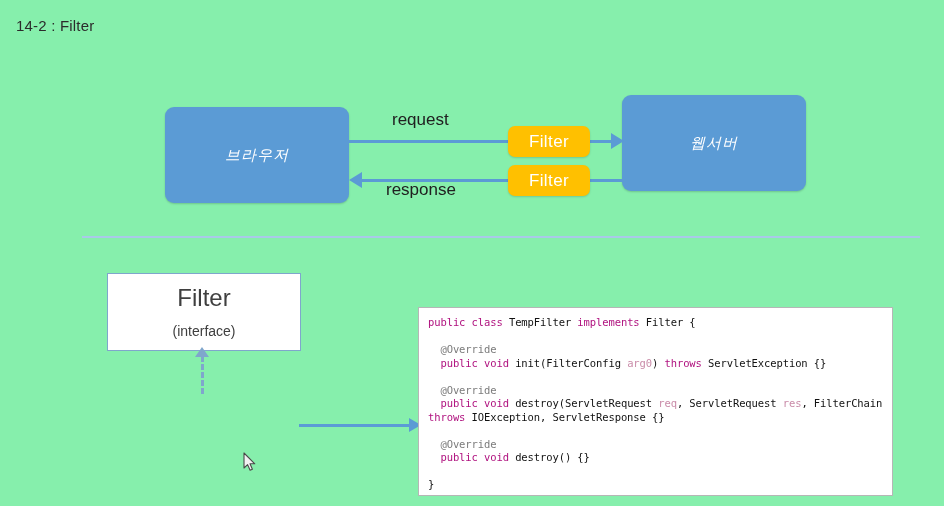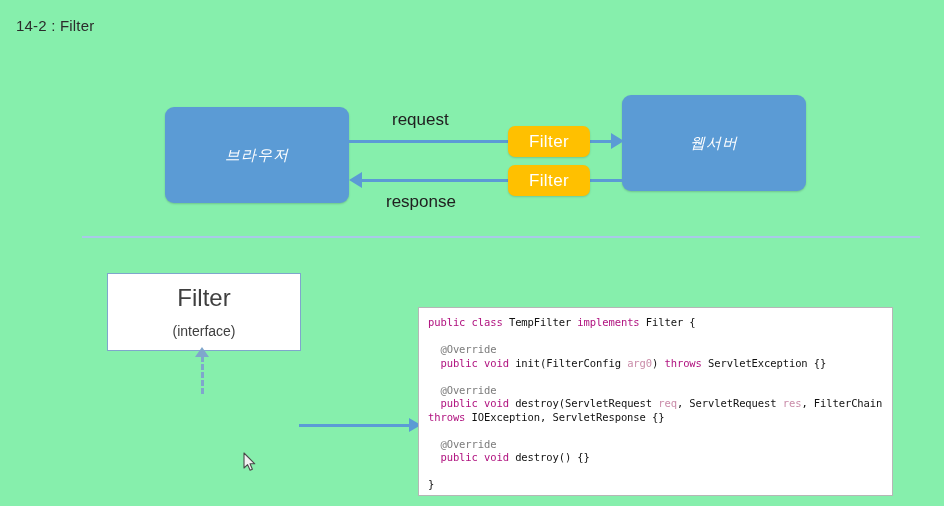--- a/index.html
+++ b/index.html
@@ -83,21 +83,21 @@
     height: 31px;
   }
 
   .flow-label {
     position: absolute;
     font-size: 17px;
     color: #202020;
     white-space: nowrap;
   }
   #label-request { left: 392px; top: 110px; }
-  #label-response { left: 386px; top: 180px; margin-top: 12px; }
+  #label-response { left: 386px; top: 180px; }
 
   .flow-line {
     position: absolute;
     height: 3px;
     background: #5B9BD5;
     z-index: 1;
   }
   #line-req-left  { left: 349px; top: 140px; width: 160px; }
   #line-req-right { left: 589px; top: 140px; width: 26px; }
   #line-res-right { left: 589px; top: 179px; width: 36px; }

